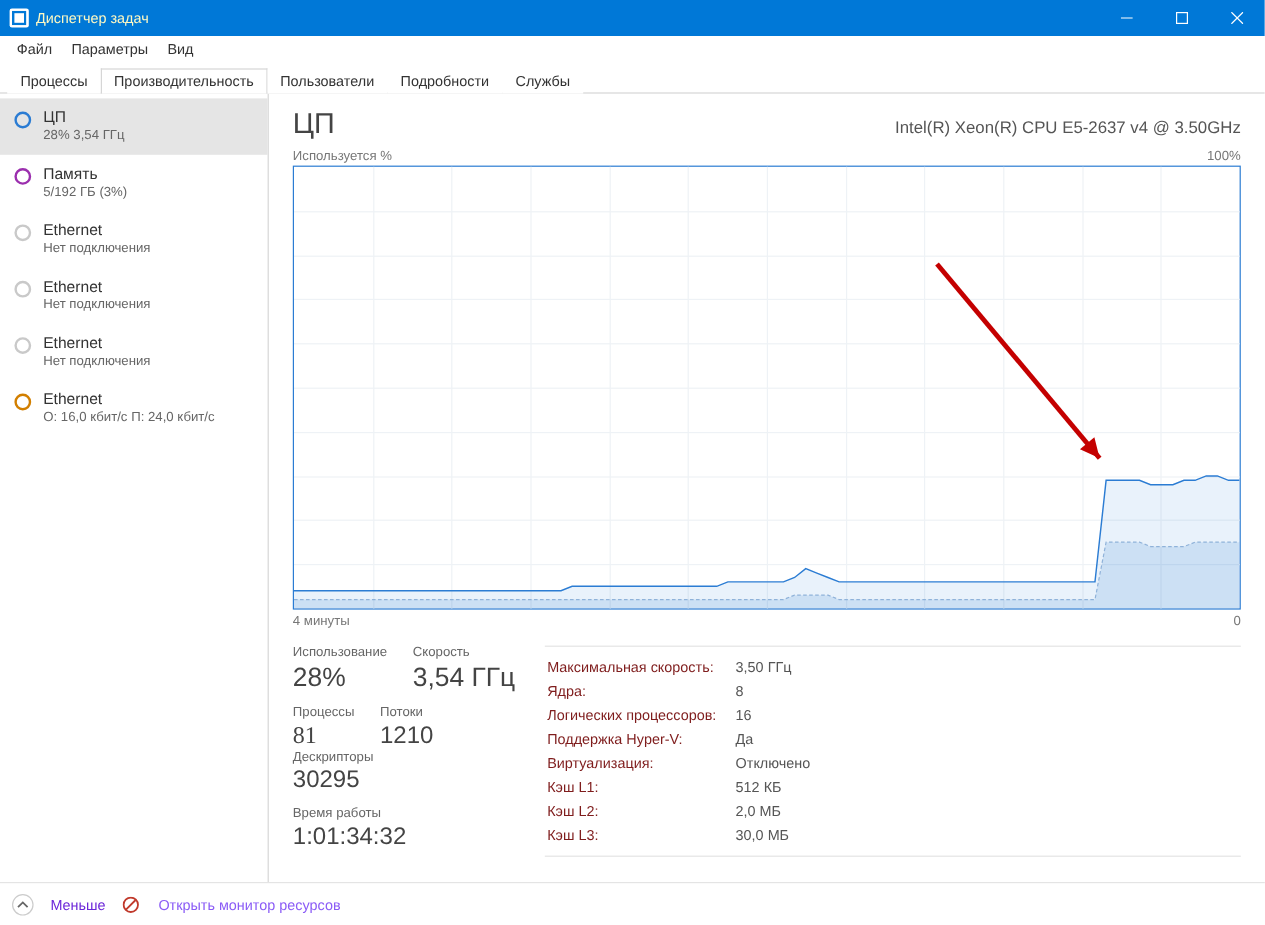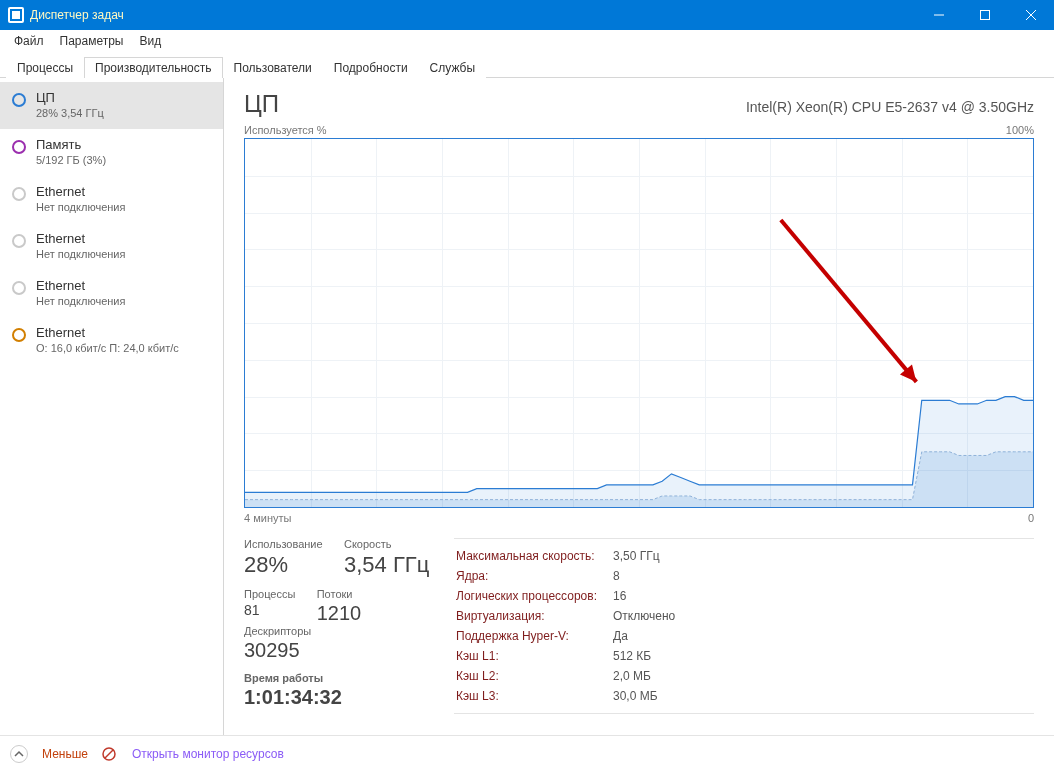--- a/index.html
+++ b/index.html
@@ -41,21 +41,21 @@
   .stat-block { display:inline-block; vertical-align:top; margin-right:18px; }
   .stat-block .lbl { font-size:11px; color:#666; }
   .stat-block .val { font-size:22px; color:#444; margin-top:2px; }
   .stat-block.top .val { font-size:22px; }
   .stats-right { flex:1; border-top:1px solid #e4e4e4; border-bottom:1px solid #e4e4e4; padding:6px 0; font-size:12px; color:#555; }
   .stats-right table td { padding:2px 14px 2px 0; font-size:12px; color:#555; }
   .stats-right table td:first-child { color:#7f1d1d; min-width:155px; }
   .footer { position:absolute; left:0; right:0; bottom:0; height:36px; border-top:1px solid #e4e4e4; display:flex; align-items:center; padding: 0 10px; gap:14px; background:#fff; font-size:12px; }
   .footer .chev { width:18px; height:18px; border:1px solid #ccc; border-radius:50%; display:flex; align-items:center; justify-content:center; }
   .footer .link { color:#8b5cf6; display:flex; align-items:center; gap:16px; }
-  .footer .nolink { color:#c2410c; }
+  .footer .nolink { color:#6d28d9; }
   .red-arrow { position:absolute; pointer-events:none; }
 </style>
 </head>
 <body>
 
 <div class="titlebar">
   <span class="icon">
     <svg width="12" height="12" viewBox="0 0 12 12">
         <rect width="12" height="12" fill="#0078d7"></rect>
         <rect x="2" y="2" width="8" height="8" fill="#fff"></rect>
@@ -188,50 +188,50 @@
       <span>0</span>
     </div>
 
     <div class="stats-row">
       <div class="stats-left">
         <div>
           <div class="stat-block top"><div class="lbl">Использование</div><div class="val">28%</div></div>
           <div class="stat-block top"><div class="lbl">Скорость</div><div class="val">3,54 ГГц</div></div>
         </div>
         <div style="margin-top:10px;">
-          <div class="stat-block"><div class="lbl">Процессы</div><div class="val" style="font-size:14px;">81</div></div>
+          <div class="stat-block"><div class="lbl">Процессы</div><div class="val" style="font-size:20px;font-family:Liberation Serif, serif;">81</div></div>
           <div class="stat-block"><div class="lbl">Потоки</div><div class="val" style="font-size:20px;">1210</div></div>
           <div class="stat-block"><div class="lbl">Дескрипторы</div><div class="val" style="font-size:20px;">30295</div></div>
         </div>
-        <div style="margin-top:10px;font-weight:bold;">
+        <div style="margin-top:10px;">
           <div class="stat-block"><div class="lbl">Время работы</div><div class="val" style="font-size:20px;">1:01:34:32</div></div>
         </div>
       </div>
       <div class="stats-right">
         <table>
           <tbody>
               <tr>
                 <td>Максимальная скорость:</td>
                 <td>3,50 ГГц</td>
               </tr>
           <tr>
                 <td>Ядра:</td>
                 <td>8</td>
               </tr>
           <tr>
                 <td>Логических процессоров:</td>
                 <td>16</td>
               </tr>
           <tr>
+                <td>Поддержка Hyper-V:</td>
+                <td>Да</td>
+              </tr>
+          <tr>
                 <td>Виртуализация:</td>
                 <td>Отключено</td>
-              </tr>
-          <tr>
-                <td>Поддержка Hyper-V:</td>
-                <td>Да</td>
               </tr>
           <tr>
                 <td>Кэш L1:</td>
                 <td>512 КБ</td>
               </tr>
           <tr>
                 <td>Кэш L2:</td>
                 <td>2,0 МБ</td>
               </tr>
           <tr>

